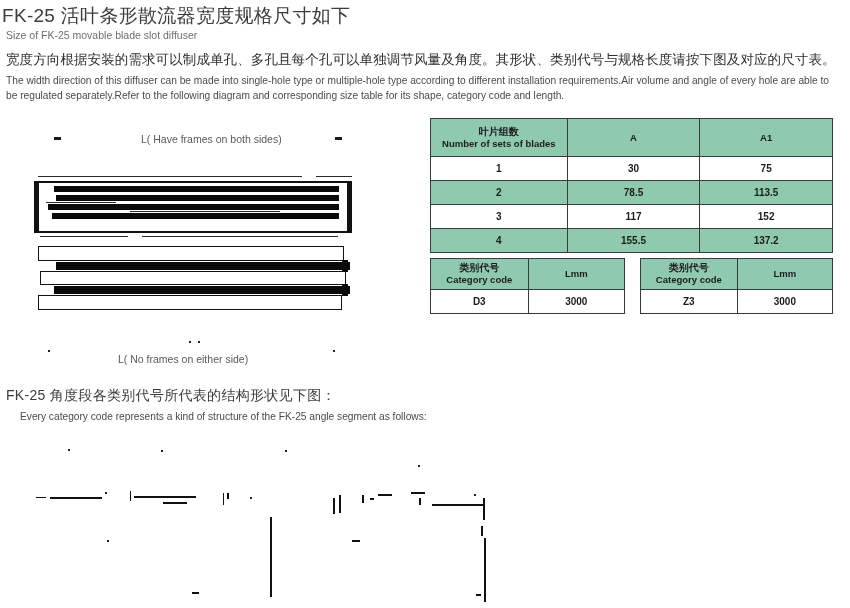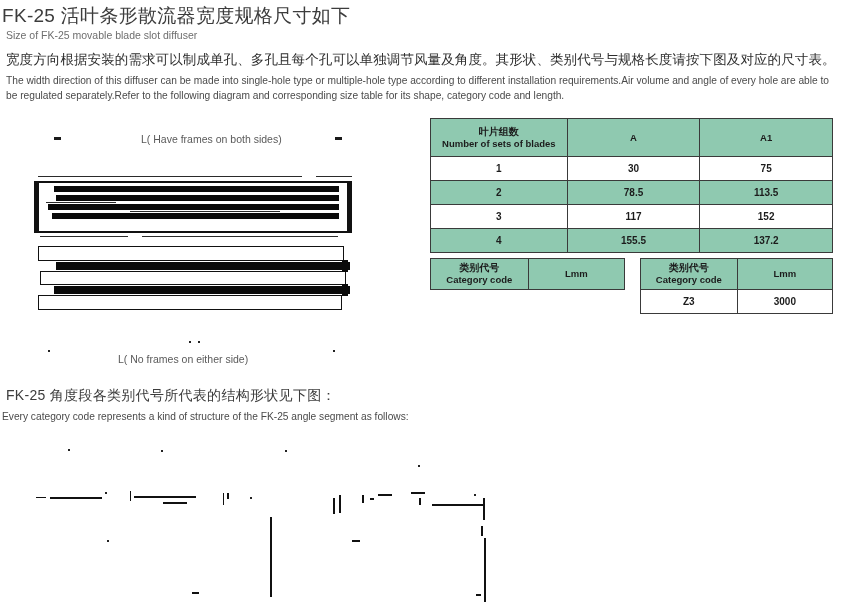--- a/index.html
+++ b/index.html
@@ -64,21 +64,21 @@
     top: 385px;
     font-size: 14px;
     line-height: 20px;
     color: #3c3c3c;
     letter-spacing: 0.3px;
     white-space: nowrap;
     text-align: center;
   }
   .section2-en {
     position: absolute;
-    left: 2px;
+    left: 20px;
     top: 410px;
     font-size: 10.2px;
     line-height: 14px;
     color: #4a4a4a;
     white-space: nowrap;
   }
 
   
   .cap {
     position: absolute;
@@ -280,20 +280,24 @@
       <th class="sc0">
         <span class="cn">类别代号</span>
         <span class="en">Category code</span>
       </th>
       <th class="sc1">
         <span class="en">Lmm</span>
       </th>
     </tr>
   </thead>
   <tbody>
+    <tr class="plain">
+      <td class="sc0">D3</td>
+      <td class="sc1">3000</td>
+    </tr>
   </tbody>
 </table>
 
 <table class="grid smalltbl" id="ztable">
   <thead>
     <tr>
       <th class="sc0">
         <span class="cn">类别代号</span>
         <span class="en">Category code</span>
       </th>

